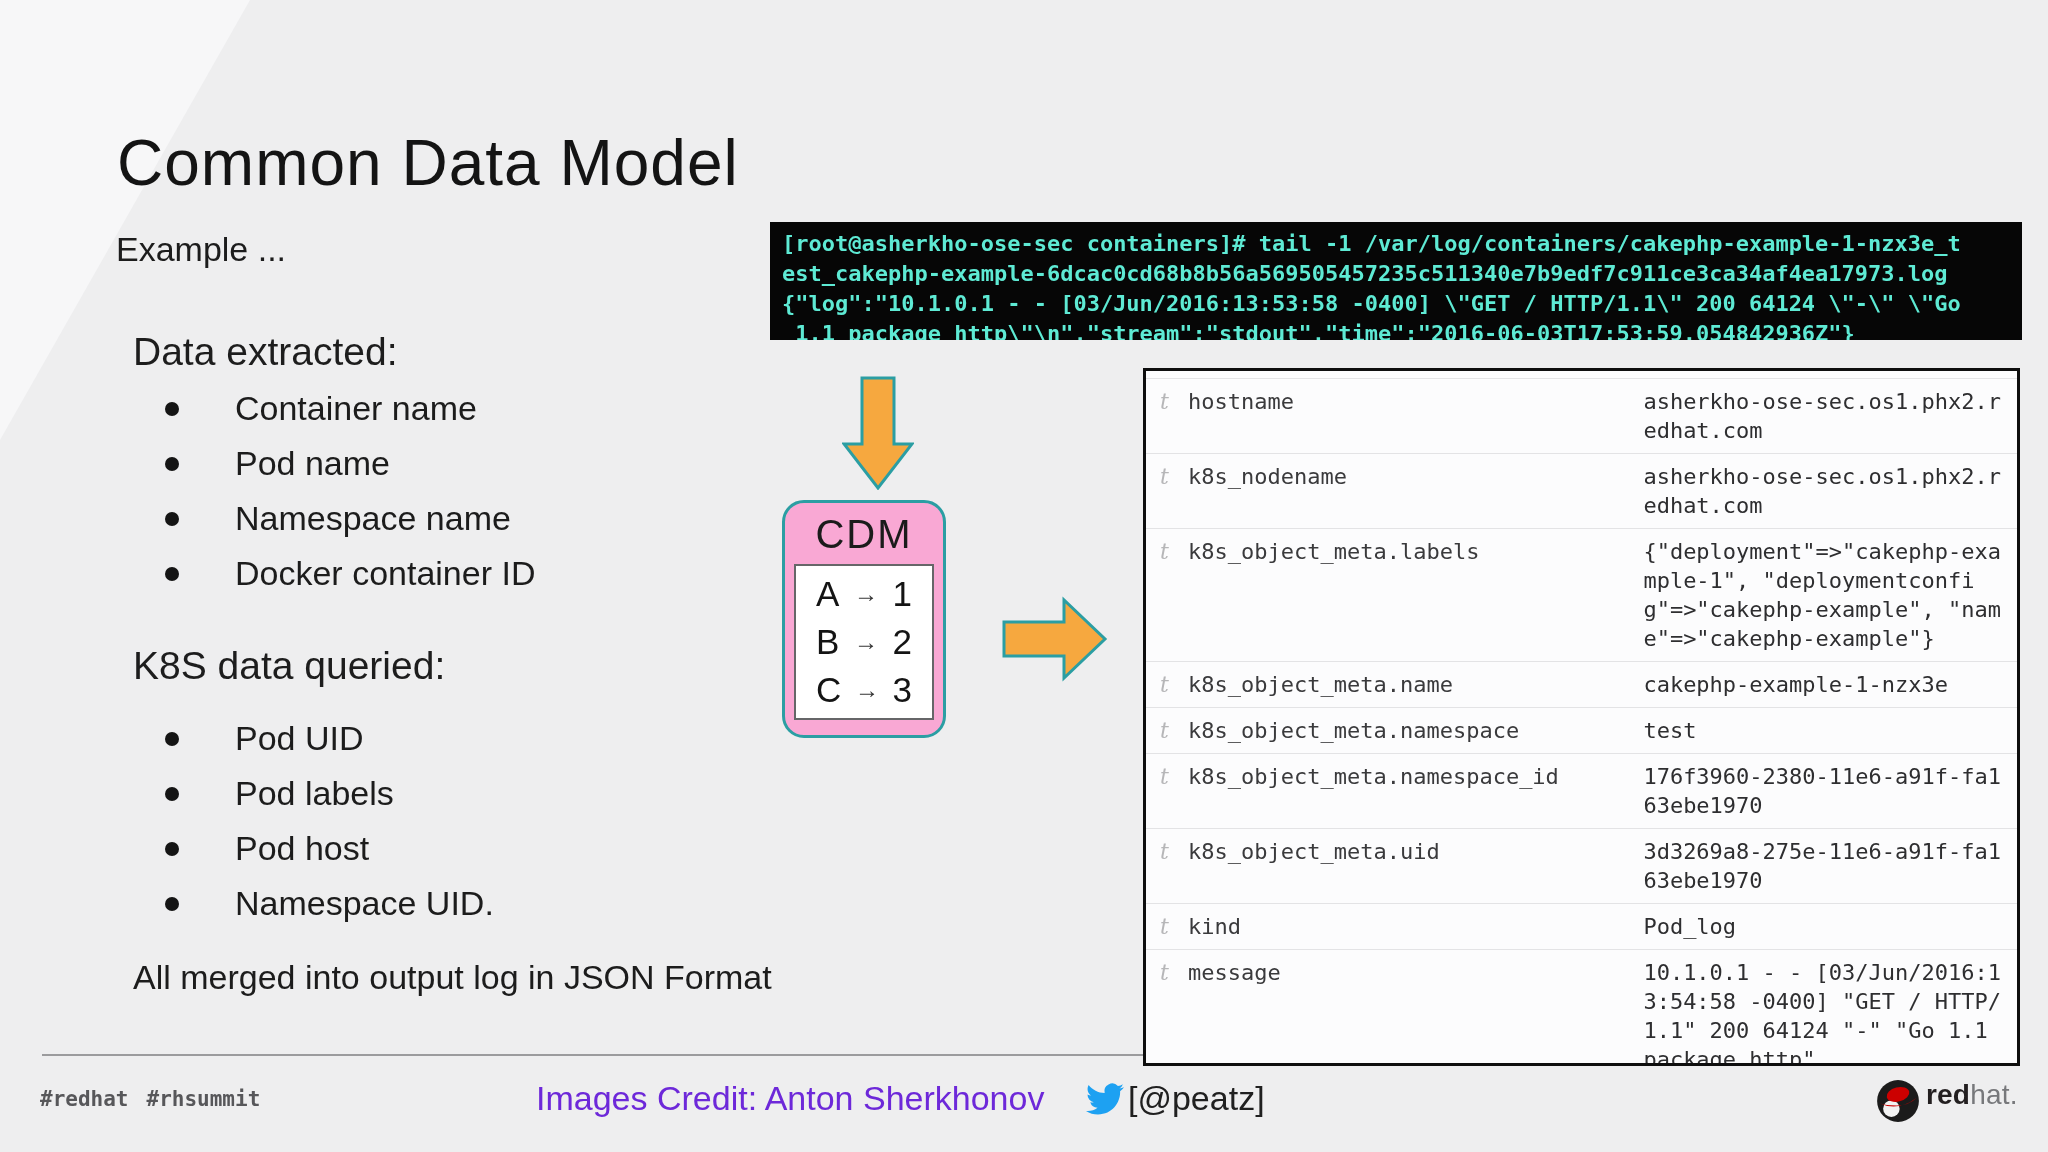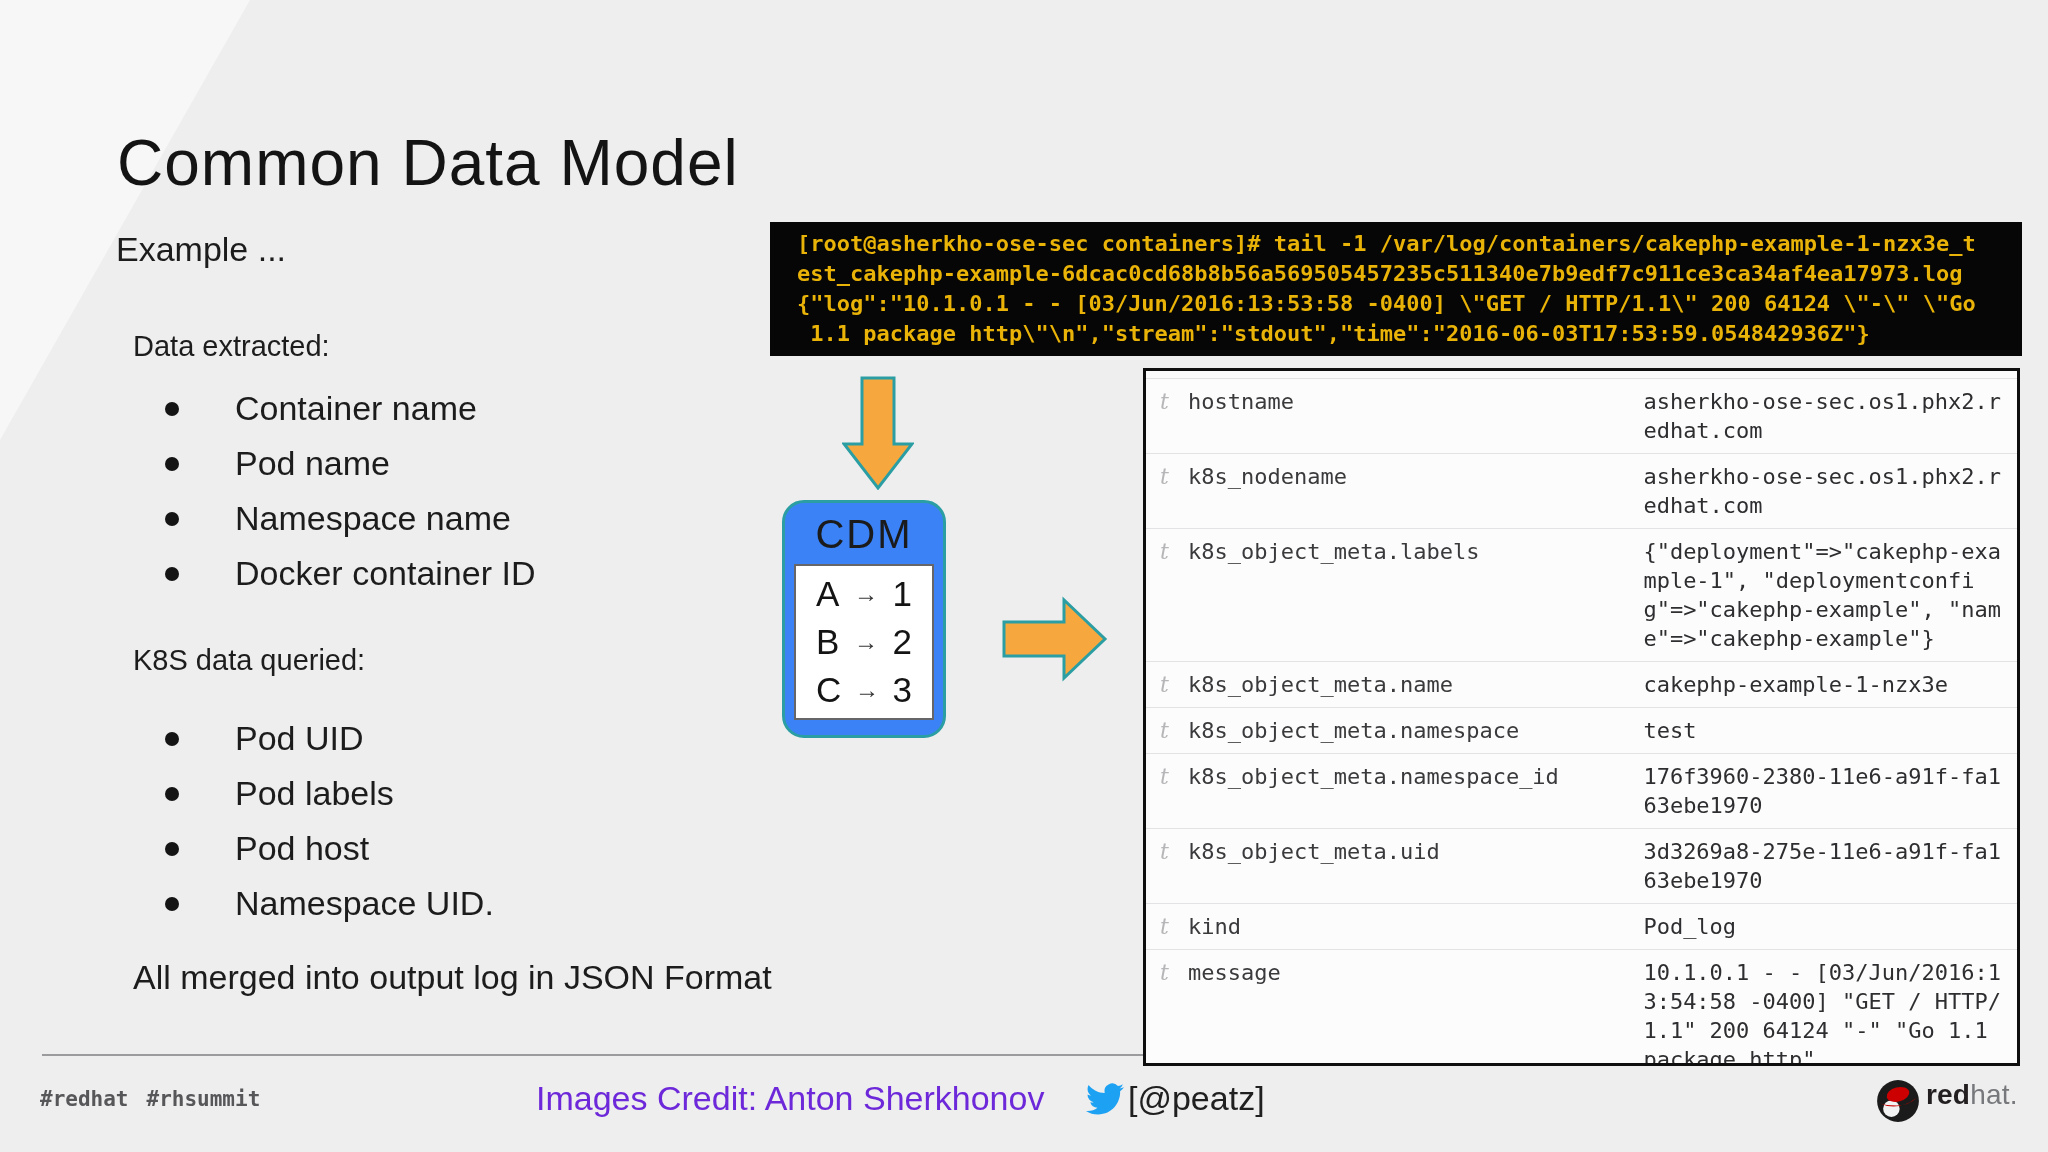--- a/index.html
+++ b/index.html
@@ -12,47 +12,47 @@
   .bg-diag {
     position:absolute; left:0; top:0; width:250px; height:440px;
     background:#f7f7f8;
     clip-path:polygon(0 0, 100% 0, 0 100%);
   }
   .title {
     position:absolute; left:117px; top:126px;
     font-size:64px; font-weight:400; color:#141414; letter-spacing:1px;
   }
   .example { position:absolute; left:116px; top:230px; font-size:34px; }
-  .sec-heading { position:absolute; font-size:29px; color:#1d1d1d; }
+  .sec-heading { position:absolute; font-size:39px; color:#1d1d1d; }
   .h-extracted { left:133px; top:330px; }
   .h-queried { left:133px; top:644px; }
   .bullet-list { position:absolute; left:133px; }
   .list-extracted { top:381px; }
   .list-queried { top:711px; }
   .bullet-row { display:flex; align-items:center; height:55px; font-size:34px; }
   .dot { width:14px; height:14px; border-radius:50%; background:#141414; margin-left:32px; margin-right:56px; flex:0 0 auto; }
   .summary { position:absolute; left:133px; top:958px; font-size:34px; }
 
   .terminal {
-    position:absolute; left:770px; top:222px; width:1252px; height:134px;
-    background:#060606; box-sizing:border-box; padding:7px 27px;
+    position:absolute; left:770px; top:222px; width:1252px; height:118px;
+    background:#060606; box-sizing:border-box; padding:7px 12px;
     font-family:"DejaVu Sans Mono", monospace; font-weight:bold;
-    font-size:22px; line-height:30px; color:#eab308;
+    font-size:22px; line-height:30px; color:#5eead4;
     overflow:hidden;
   }
   .terminal div { white-space:pre; }
 
   .arrow-svg { position:absolute; }
   .arrow-down { left:842px; top:376px; }
   .arrow-right { left:1002px; top:596px; }
 
   .cdm-box {
     position:absolute; left:782px; top:500px; width:164px; height:238px;
     box-sizing:border-box; border:3px solid #2b9ea3; border-radius:22px;
-    background:#3b82f6;
+    background:#f9a8d4;
   }
   .cdm-label { text-align:center; margin-top:9px; font-size:40px; letter-spacing:2px; color:#1b1b1b; }
   .cdm-inner {
     width:140px; height:156px; margin:7px auto 0 auto; box-sizing:border-box;
     background:#ffffff; border:2px solid #666668;
     display:flex; flex-direction:column; justify-content:center;
   }
   .map-row { display:flex; align-items:center; justify-content:space-between; padding:0 20px; height:48px; font-size:35px; color:#141414; }
   .map-arrow { font-size:24px; color:#333; }
 

